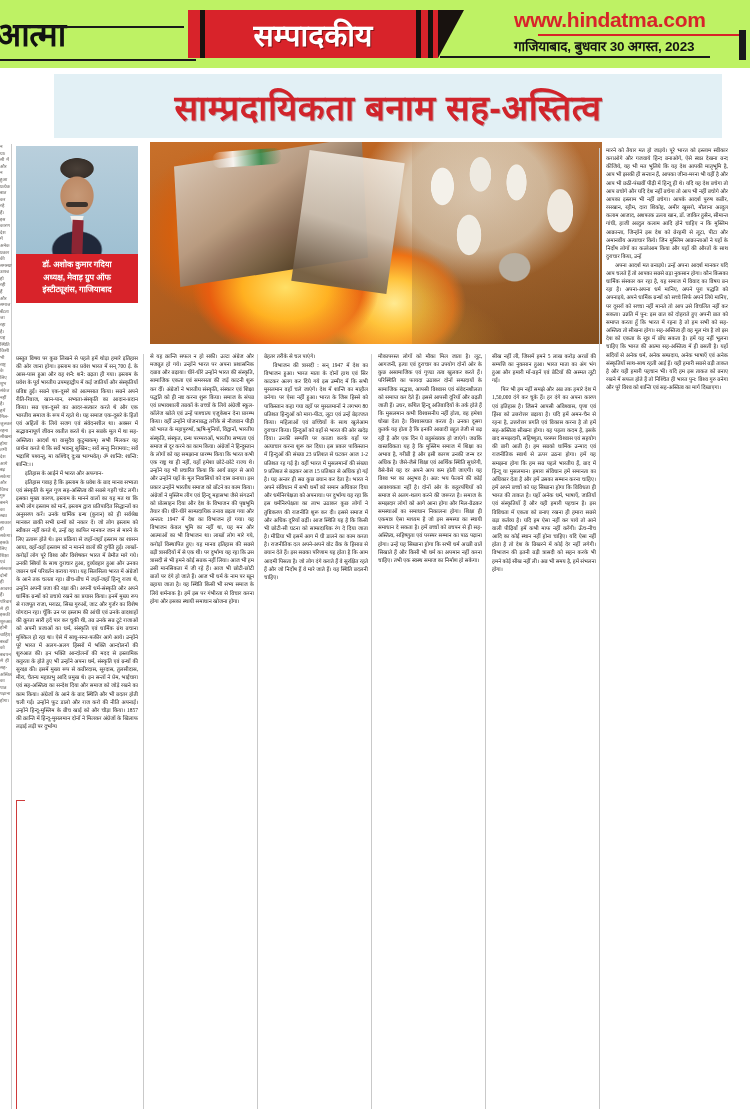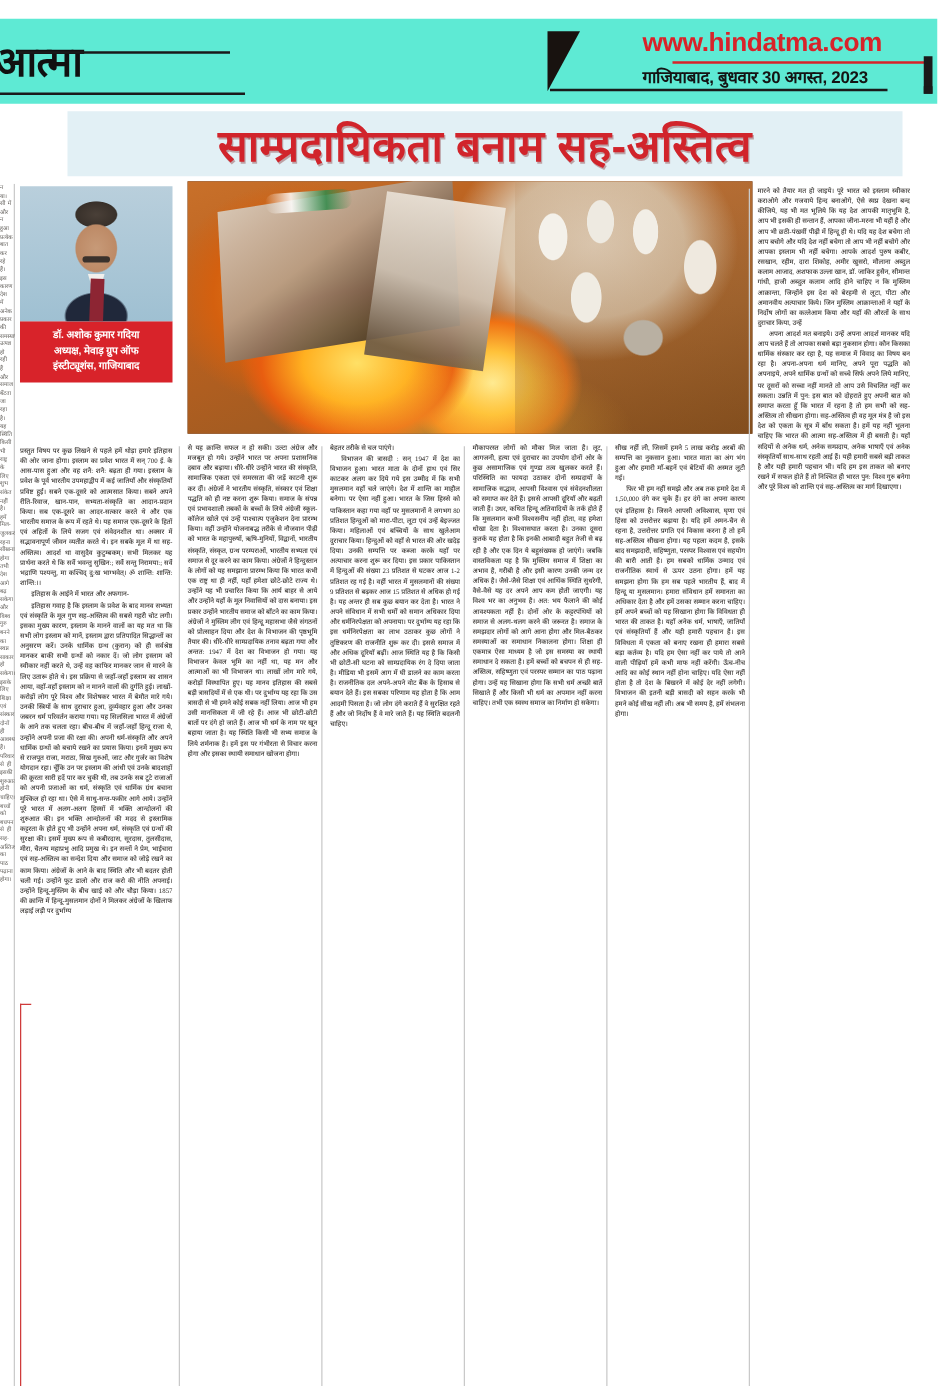--- a/index.html
+++ b/index.html
@@ -14,23 +14,22 @@
     font-family: "Liberation Serif", "DejaVu Serif", serif;
     color: #14110e;
     position: relative;
   }
 
   
   .masthead {
     position: relative;
     height: 68px;
     width: 750px;
-    background: #5eead4;
-    overflow: hidden;
-    margin-top: 15px;
+    background: #bef264;
+    overflow: hidden;
   }
   .mast-left-wrap {
     position: absolute;
     left: -6px;
     top: 12px;
     width: 190px;
     height: 46px;
   }
   .mast-left-text {
     font-family: "Liberation Sans", sans-serif;
@@ -152,21 +151,21 @@
     top: 54px;
     width: 7px;
     height: 6px;
     background: #1a1a1a;
   }
 
   
   .headline-band {
     position: relative;
     margin: 6px 28px 0 54px;
-    height: 52px;
+    height: 64px;
     background: #e2f0f5;
     display: flex;
     align-items: center;
     justify-content: center;
   }
   .headline {
     font-family: "Liberation Sans", sans-serif;
     font-weight: 700;
     font-size: 35px;
     color: #d1242b;
@@ -374,20 +373,26 @@
 </head>
 <body>
 
 <div class="masthead">
   <div class="mast-left-wrap">
     <div class="mast-left-rule"></div>
     <div class="mast-left-text">आत्मा</div>
   </div>
   <div class="mast-left-rule2"></div>
 
+  <div class="flag">
+    <div class="flag-bar b1"></div>
+    <div class="flag-bar b2"></div>
+    <div class="flag-bar b3"></div>
+    <div class="flag-label">सम्पादकीय</div>
+  </div>
   <div class="flag-notch"></div>
   <div class="mast-mid-rule"></div>
 
   <div class="mast-right">
     <div class="site-url">www.hindatma.com</div>
     <div class="url-rule"></div>
     <div class="dateline">गाजियाबाद, बुधवार 30 अगस्त, 2023</div>
   </div>
   <div class="mast-right-hook"></div>
   <div class="mast-right-hook-foot"></div>

